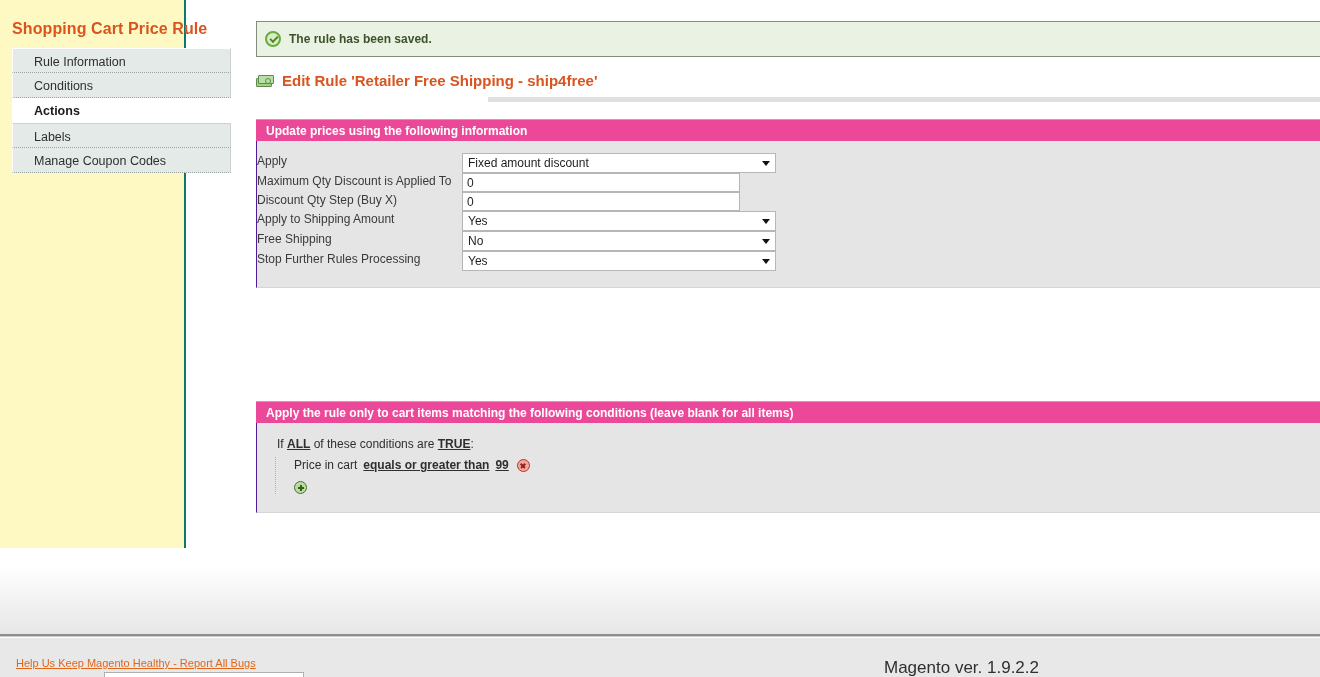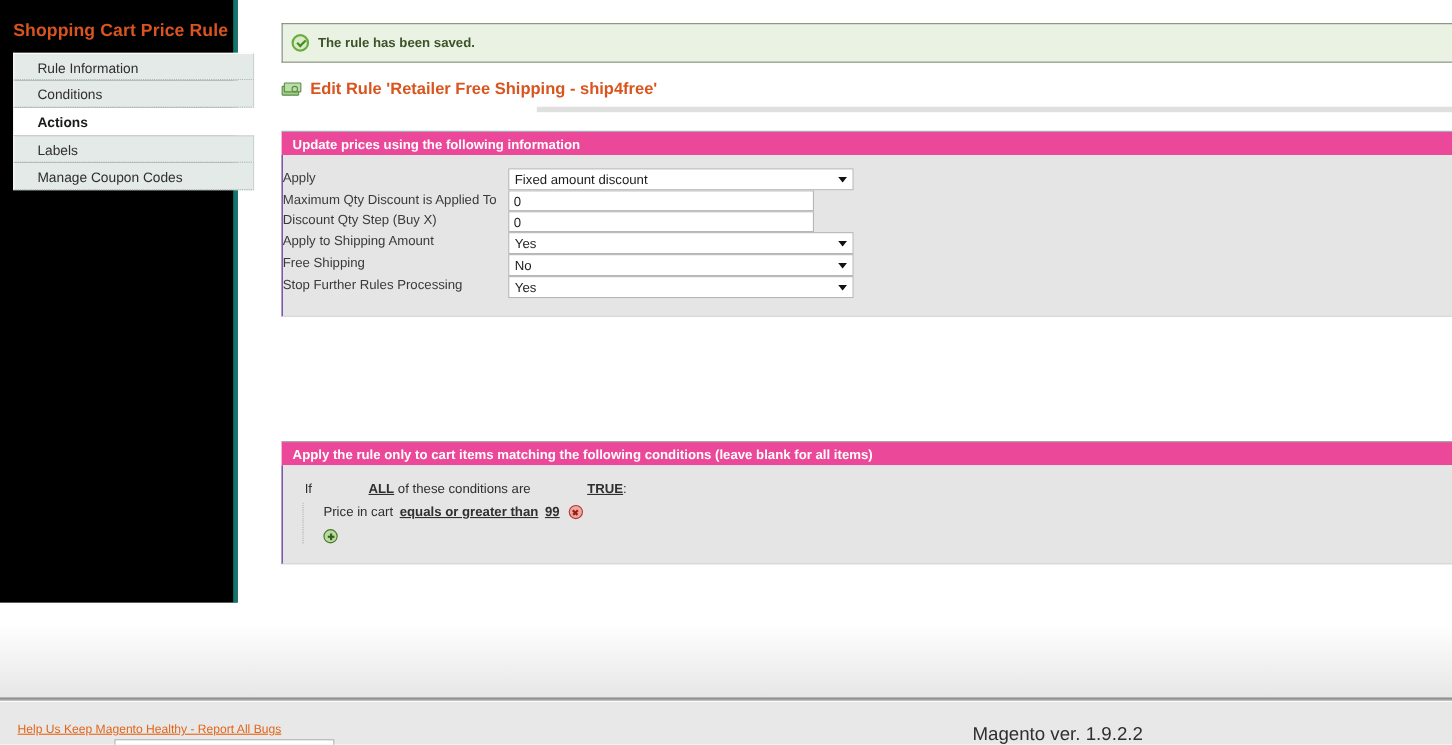--- a/index.html
+++ b/index.html
@@ -16,23 +16,23 @@
   .page { position: relative; width: 1320px; height: 677px; }
 
   
   .workspace {
     position: absolute; left: 0; top: 0; width: 1320px; height: 548px;
     background: #ffffff;
   }
 
   
   .sidebar {
-    position: absolute; left: 0; top: 0; width: 216px; height: 548px;
-    background: #000000;
-    border-right: 4px solid #0f766e;
+    position: absolute; left: 0; top: 0; width: 186px; height: 548px;
+    background: #fef9c3;
+    border-right: 2px solid #0f766e;
   }
   .sidebar-title {
     position: absolute; left: 12px; top: 20px;
     font-size: 16px; font-weight: bold; color: #d9541e;
     letter-spacing: .1px;
     white-space: nowrap;
   }
   .tab-list {
     position: absolute; left: 12px; top: 48px; width: 219px;
     list-style: none; margin: 0; padding: 0;
@@ -175,21 +175,21 @@
     position: absolute; right: 5px; top: 7px;
     width: 0; height: 0;
     border-left: 4px solid transparent;
     border-right: 4px solid transparent;
     border-top: 5px solid #111111;
   }
 
   
   .cond-body { padding: 14px 0 18px 18px; }
   .cond-line1 { font-size: 12px; color: #2f2f2f; padding-left: 2px; }
-  .cond-line1 b { font-weight: bold; text-decoration: underline; cursor: pointer; margin-left: 48px; }
+  .cond-line1 b { font-weight: bold; text-decoration: underline; cursor: pointer; }
   .cond-children {
     margin-top: 6px; padding-left: 14px;
     border-left: 1px dotted #b0b0b0;
   }
   .cond-row {
     display: flex; align-items: center; gap: 6px;
     font-size: 12px; color: #2f2f2f;
     padding: 1px 0 0 4px;
   }
   .cond-row .u { font-weight: bold; text-decoration: underline; cursor: pointer; }

